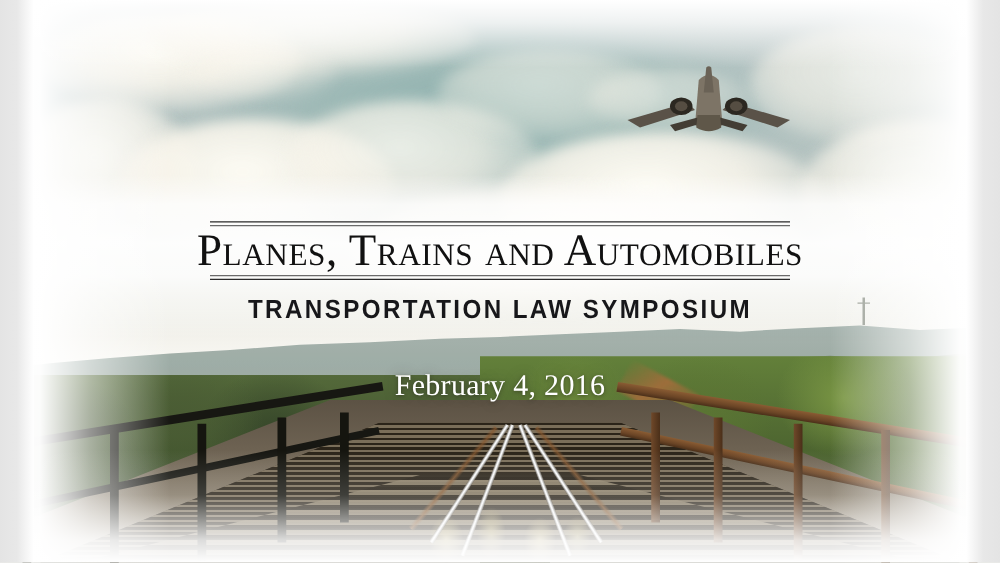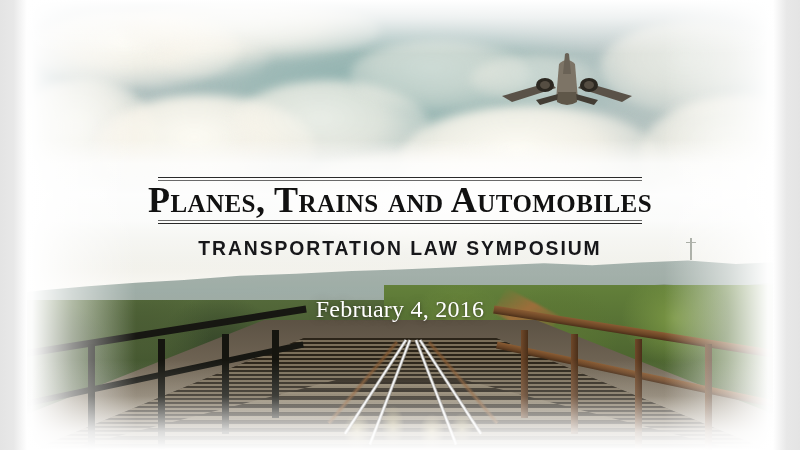--- a/index.html
+++ b/index.html
@@ -284,21 +284,20 @@
     position: absolute;
     inset: 0;
     text-align: center;
   }
 
   .title-wrap {
     position: absolute;
     left: 0; right: 0; top: 176px;
     display: flex;
     justify-content: center;
-    font-weight: bold;
   }
   .title {
     position: relative;
     display: inline-block;
     font-family: "Liberation Serif", "DejaVu Serif", serif;
     font-size: 36px;
     line-height: 1;
     color: #111111;
     letter-spacing: 0.012em;
     font-variant: small-caps;

